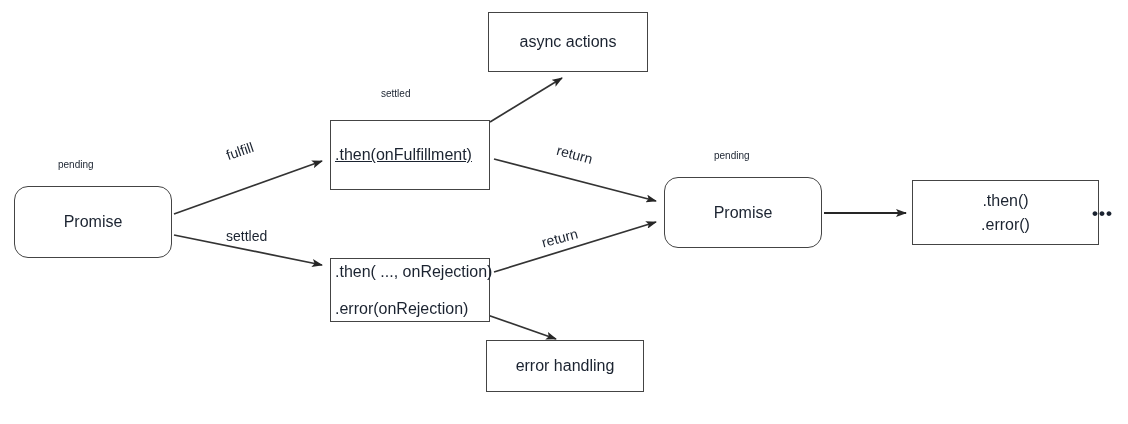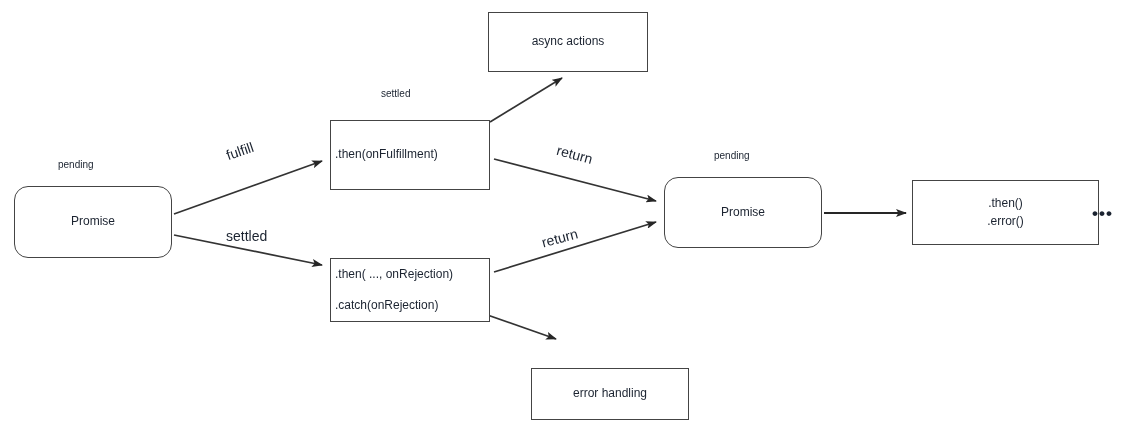--- a/index.html
+++ b/index.html
@@ -26,32 +26,33 @@
   }
   .node {
     position: absolute;
     box-sizing: border-box;
     background: #ffffff;
     border: 1.6px solid #444444;
     display: flex;
     align-items: center;
     justify-content: center;
     color: #1b2330;
-    font-size: 12px;
+    font-size: 16px;
     line-height: 1.45;
     text-align: center;
     white-space: pre;
   }
   .node.rounded {
     border-radius: 14px;
   }
   .node.left-text {
     justify-content: flex-start;
     text-align: left;
     padding-left: 4px;
+    text-decoration: underline;
   }
   .node.stack {
     flex-direction: column;
     align-items: flex-start;
     justify-content: center;
     gap: 13px;
     padding-left: 4px;
   }
   .caption {
     position: absolute;
@@ -107,26 +108,26 @@
   <div class="caption" style="left:381px; top:88px;">settled</div>
 
   <div class="caption" style="left:714px; top:150px;">pending</div>
 
   <div class="node rounded" style="left:14px; top:186px; width:158px; height:72px;">Promise</div>
 
   <div class="node left-text" style="left:330px; top:120px; width:160px; height:70px;">.then(onFulfillment)</div>
 
   <div class="node stack" style="left:330px; top:226px; width:160px; height:64px;margin-top:32px;">
     <span>.then( ..., onRejection)</span>
-    <span>.catch(onRejection)</span>
+    <span>.error(onRejection)</span>
   </div>
 
   <div class="node" style="left:488px; top:12px; width:160px; height:60px;">async actions</div>
 
-  <div class="node" style="left:486px; top:368px; width:158px; height:52px;margin-left:45px;">error handling</div>
+  <div class="node" style="left:486px; top:340px; width:158px; height:52px;">error handling</div>
 
   <div class="node rounded" style="left:664px; top:177px; width:158px; height:71px;">Promise</div>
 
   <div class="node" style="left:912px; top:180px; width:187px; height:65px; flex-direction:column; gap:0;">
     <span>.then()</span>
     <span>.error()</span>
   </div>
 
   <div class="ellipsis" style="left:1092px; top:204px;">•••</div>
 

